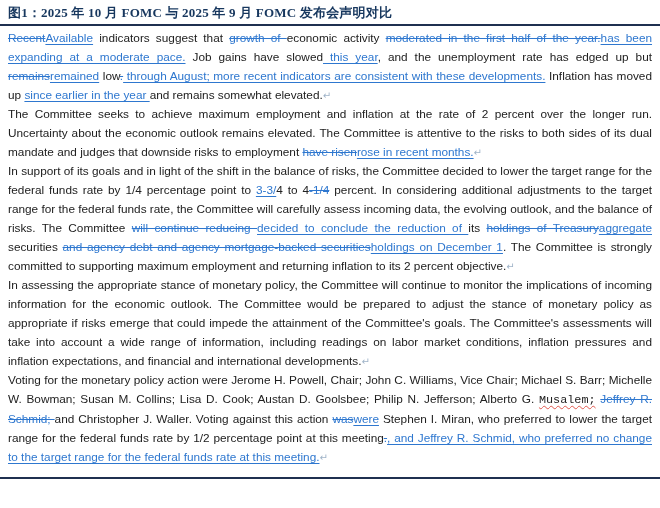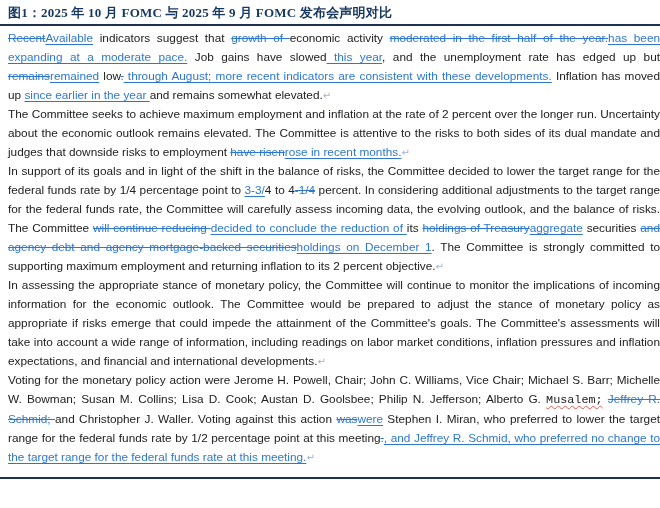--- a/index.html
+++ b/index.html
@@ -19,21 +19,21 @@
   }
   .fig-title{
     font-family:"Liberation Serif","DejaVu Serif",serif;
     font-weight:700;color:var(--navy);
     font-size:13px;line-height:16px;
     padding:5px 8px 3px 8px;
     letter-spacing:.2px;
   }
   .rule{border:0;height:2px;background:var(--rule);width:660px;}
   .doc{
-    padding:3px 0 0 8px;
+    padding:3px 8px 0 8px;
     font-size:11.8px;line-height:19px;
     color:var(--ink);
     text-align:justify;
   }
   .para{margin:0;}
   .run-del{color:var(--blue);text-decoration:line-through;}
   .run-ins{color:var(--blue);text-decoration:underline;text-underline-offset:2px;}
   .run-spell{
     text-decoration-line:underline;
     text-decoration-style:wavy;

